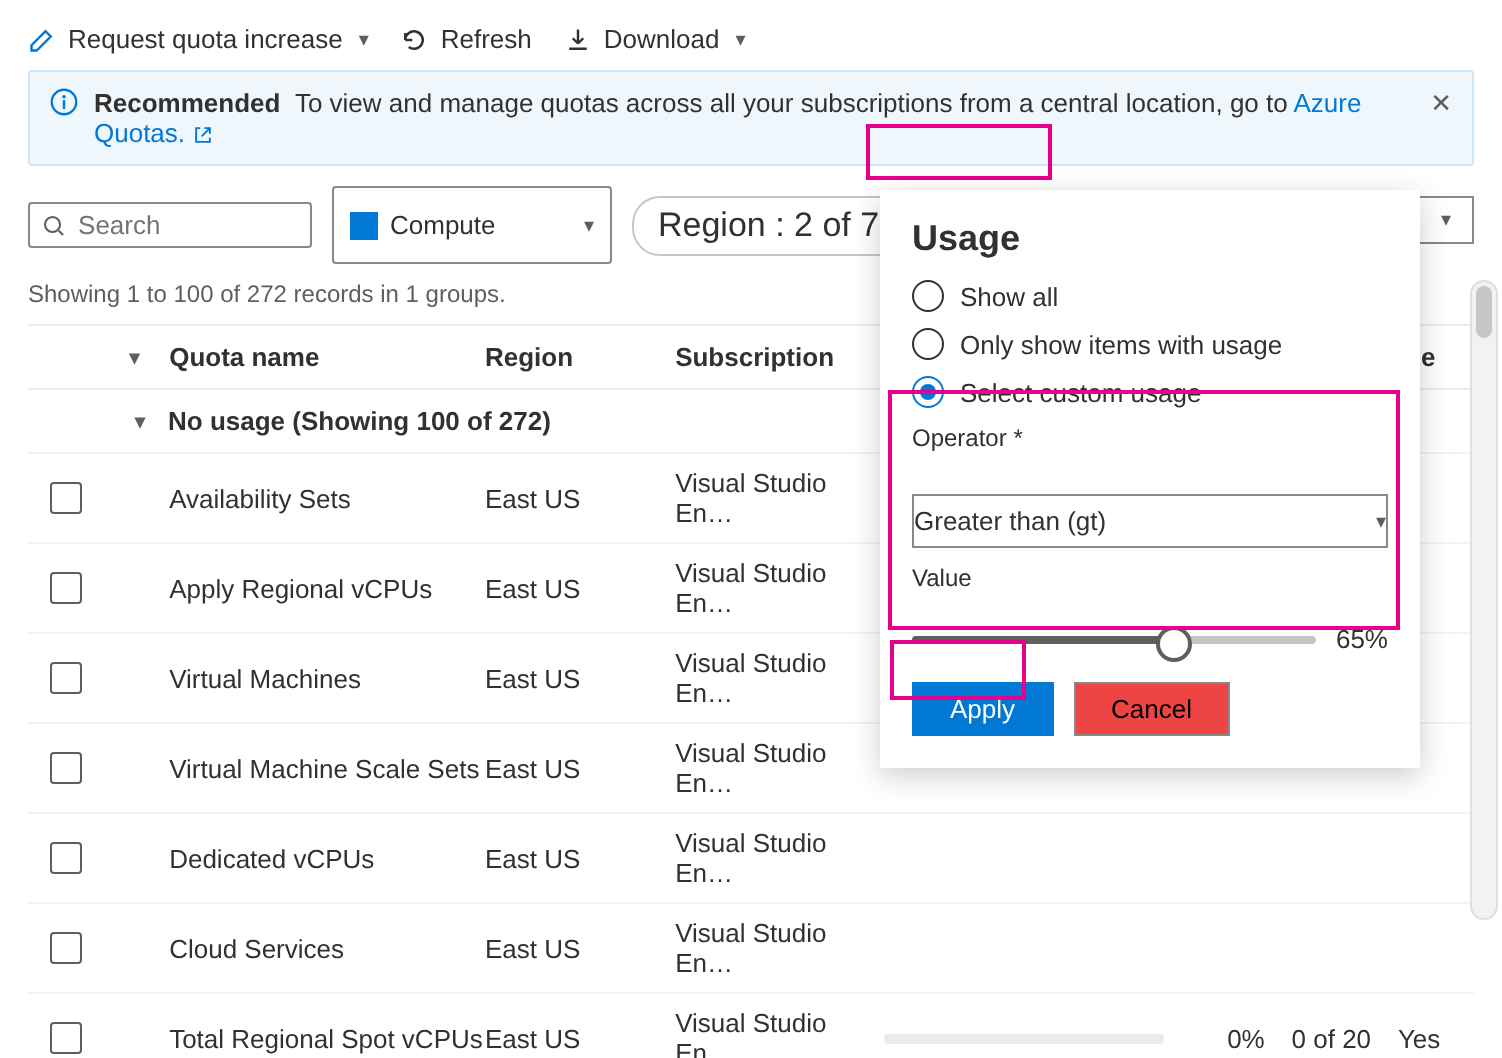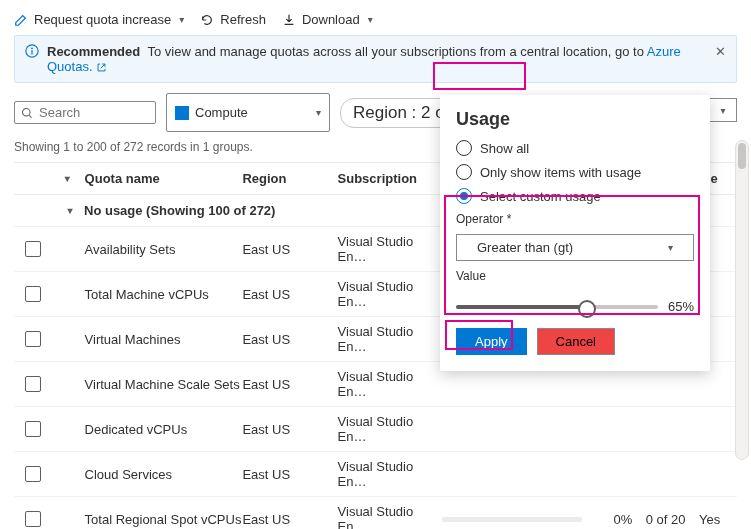--- a/index.html
+++ b/index.html
@@ -10,21 +10,21 @@
 .tb-btn svg{width:14px;height:14px}
 .chev{font-size:10px;color:#605e5c;margin-left:2px}
 .banner{background:#eff6fc;border:1px solid #cfe4fa;border-radius:2px;padding:8px 10px;display:flex;align-items:flex-start;gap:8px;margin-bottom:10px}
 .banner svg{width:14px;height:14px;flex-shrink:0}
 .banner a{color:#0078d4;text-decoration:none}
 .banner .x{margin-left:auto;color:#605e5c;cursor:pointer}
 .filters{display:flex;gap:10px;align-items:center;margin-bottom:8px}
 .search{display:flex;align-items:center;border:1px solid #8a8886;border-radius:2px;padding:3px 6px;width:142px}
 .search svg{width:14px;height:14px;color:#605e5c;margin-right:6px}
 .search input{border:none;outline:none;font-size:13px;width:100%}
-.dd{display:flex;align-items:center;border:1px solid #8a8886;border-radius:2px;padding:11px 8px;width:164px;gap:6px}
+.dd{display:flex;align-items:center;border:1px solid #8a8886;border-radius:2px;padding:11px 8px;width:140px;gap:6px}
 .dd-ico{width:14px;height:14px;background:#0078d4}
 .dd .chev{margin-left:auto}
 .pill{border:1px solid #c8c6c4;border-radius:14px;padding:4px 12px;font-size:17px;background:#fff}
 .pill.sel{background:#e5f1fb;border-color:#0078d4;color:#0078d4}
 .summary{font-size:12px;color:#605e5c;margin-bottom:8px}
 .extra-dd{position:absolute;right:14px;top:98px;border:1px solid #8a8886;width:30px;height:24px;display:flex;align-items:center;justify-content:center}
 .thead{display:flex;align-items:center;border-top:1px solid #edebe9;border-bottom:1px solid #edebe9;padding:8px 0;font-weight:600}
 .col-cb{width:40px;display:flex;justify-content:center}
 .col-exp{width:30px;display:flex;justify-content:center}
 .col-name{width:170px;padding-left:4px}
@@ -41,21 +41,21 @@
 .scroll-v{position:absolute;right:2px;top:140px;width:14px;height:320px;background:#f3f2f1;border:1px solid #e1dfdd;border-radius:7px}
 .scroll-v::after{content:"";position:absolute;top:2px;left:2px;width:8px;height:26px;background:#c8c6c4;border-radius:4px}
 
 .flyout{position:absolute;left:440px;top:95px;width:270px;background:#fff;box-shadow:0 4px 14px rgba(0,0,0,.2);padding:14px 16px 16px;z-index:5}
 .flyout h3{font-size:18px;font-weight:600;margin-bottom:10px}
 .radio{display:flex;align-items:center;gap:8px;margin:8px 0;cursor:pointer}
 .rcirc{width:16px;height:16px;border:1px solid #323130;border-radius:50%;position:relative;flex-shrink:0}
 .rcirc.on{border-color:#0078d4}
 .rcirc.on::after{content:"";position:absolute;left:3px;top:3px;width:8px;height:8px;background:#0078d4;border-radius:50%}
 .fld-label{font-size:12px;color:#323130;margin-top:8px}
-.select{border:1px solid #8a8886;padding:5px 20px;display:flex;justify-content:space-between;align-items:center;margin-top:8px}
+.select{border:1px solid #8a8886;padding:5px 0;display:flex;justify-content:space-between;align-items:center;margin-top:21px}
 .slider-row{display:flex;align-items:center;gap:10px;margin-top:16px}
 .slider{flex:1;height:4px;background:#c8c6c4;border-radius:2px;position:relative}
 .slider::before{content:"";position:absolute;left:0;top:0;height:4px;width:65%;background:#605e5c;border-radius:2px}
 .slider::after{content:"";position:absolute;left:65%;top:-5px;width:14px;height:14px;background:#fff;border:2px solid #605e5c;border-radius:50%;transform:translateX(-50%)}
 .btns{display:flex;gap:10px;margin-top:14px}
 .btn{padding:5px 18px;font-size:13px;cursor:pointer}
 .btn.pri{background:#0078d4;color:#fff;border:1px solid #0078d4}
 .btn.sec{background:#ef4444;border:1px solid #8a8886}
 
 .hl1{position:absolute;border:2px solid #e3008c;pointer-events:none;z-index:8}
@@ -112,21 +112,21 @@
   </div>
   <div class="dd">
     <span class="dd-ico"></span>
     <span>Compute</span>
     <span class="chev">▾</span>
   </div>
   <div class="pill">Region : 2 of 79</div>
   <div class="pill sel"><span>Usage : Show all</span></div>
 </div>
 
-<div class="summary">Showing 1 to 200 of 272 records in 1 groups.</div>
+<div class="summary">Showing 1 to 100 of 272 records in 1 groups.</div>
 
 <div class="extra-dd">
       <span class="chev">▾</span>
     </div>
 
 <div class="thead">
   <div class="col-cb"></div>
   <div class="col-exp">
         <span class="chev">▾</span>
       </div>
@@ -159,21 +159,21 @@
         <div class="col-usage"></div>
         <div class="col-pct"></div>
         <div class="col-qty"></div>
         <div class="col-adj"></div>
       </div>
       <div class="row">
         <div class="col-cb">
           <span class="cb"></span>
         </div>
         <div class="col-exp"></div>
-        <div class="col-name">Total Machine vCPUs</div>
+        <div class="col-name">Apply Regional vCPUs</div>
         <div class="col-region">East US</div>
         <div class="col-sub">Visual Studio En…</div>
         <div class="col-usage"></div>
         <div class="col-pct"></div>
         <div class="col-qty"></div>
         <div class="col-adj"></div>
       </div>
       <div class="row">
         <div class="col-cb">
           <span class="cb"></span>

